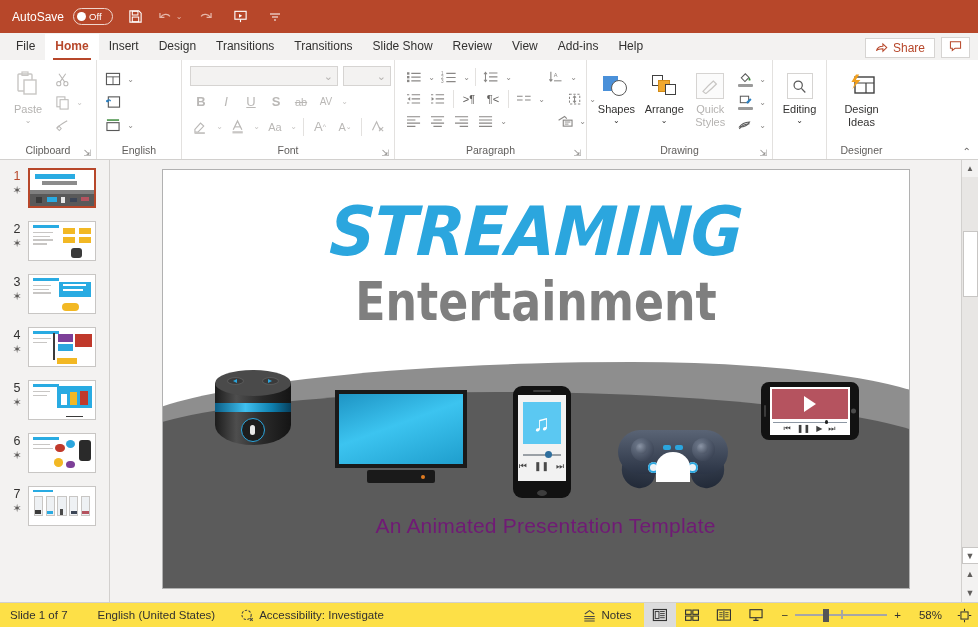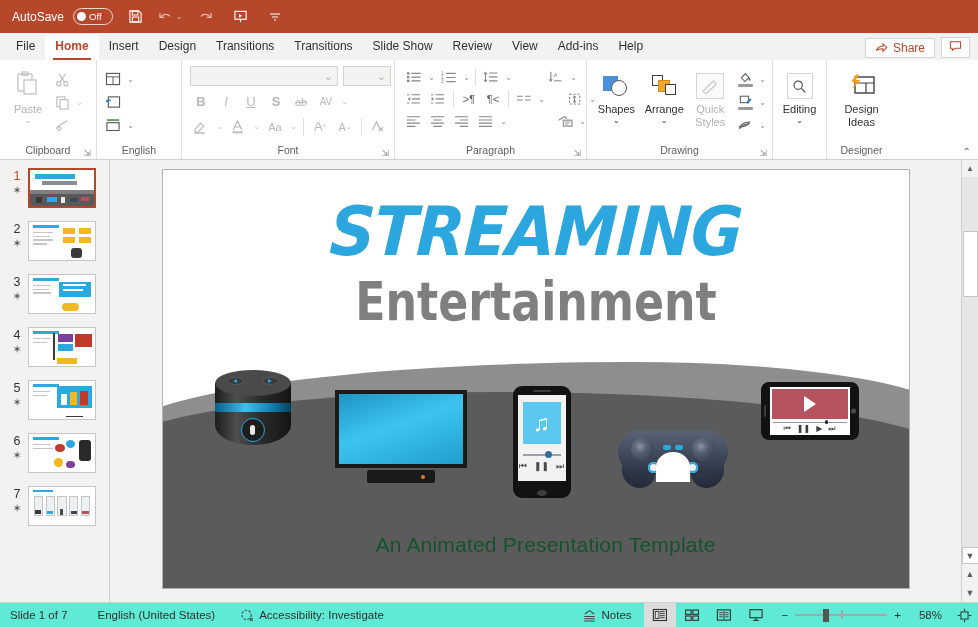--- a/index.html
+++ b/index.html
@@ -185,22 +185,22 @@
   }
   .band-light {
     position: absolute; left: -6%; right: -6%; bottom: 0; height: 226px;
     background: #8e8e8e; border-radius: 64% 40% 0 0 / 78px 58px 0 0;
   }
   .band-dark {
     position: absolute; left: -6%; right: -6%; bottom: 0; height: 196px;
     background: #5b5b5b; border-radius: 52% 62% 0 0 / 64px 74px 0 0;
   }
   .slide-caption {
-    position: absolute; left: 0; right: 0; bottom: 31px; text-align: center;
-    font-size: 21px; color: #14532d; letter-spacing: .2px; padding-left: 20px;
+    position: absolute; left: 0; right: 0; bottom: 50px; text-align: center;
+    font-size: 21px; color: #701a75; letter-spacing: .2px; padding-left: 20px;
   }
 
   
   .art { position: absolute; }
   
   .speaker { left: 52px; bottom: 132px; width: 76px; height: 86px; }
   .spk-top {
     position: absolute; left: 0; top: 0; width: 76px; height: 26px; border-radius: 50%;
     background: #4a4a4a;
   }
@@ -297,21 +297,21 @@
     display: flex; flex-direction: column; align-items: center; flex: 0 0 17px;
   }
   .sc-btn { width: 17px; height: 17px; display: flex; align-items: center; justify-content: center; font-size: 8px; color: #605e5c; background: #f3f2f1; }
   .sc-track { flex: 1; width: 17px; background: #e8e6e4; position: relative; }
   .sc-thumb { position: absolute; left: 1px; top: 54px; width: 15px; height: 66px; background: #fff; border: 1px solid #c8c6c4; }
   .sc-nav { width: 17px; height: 19px; display: flex; align-items: center; justify-content: center; font-size: 9px; color: #605e5c; }
   .sc-nav.boxed { border: 1px solid #c8c6c4; background: #fff; height: 17px; }
 
   
   .statusbar {
-    height: 32px; flex: 0 0 24px; background: #5eead4; border-top: 1px solid #d2d0ce;
+    height: 32px; flex: 0 0 24px; background: #fde047; border-top: 1px solid #d2d0ce;
     display: flex; align-items: center; font-size: 11.5px; color: #323130; padding-left: 10px;
   }
   .sb-item { padding: 0 12px 0 0; display: flex; align-items: center; gap: 5px; white-space: nowrap; }
   .sb-right { margin-left: auto; display: flex; align-items: center; height: 24px; }
   .notes-btn { display: flex; align-items: center; gap: 5px; padding: 0 12px; height: 24px; }
   .viewbtn { width: 32px; height: 24px; display: flex; align-items: center; justify-content: center; color: #323130; }
   .viewbtn.active { background: #dcdcdc; }
   .zoomctl { display: flex; align-items: center; gap: 7px; padding: 0 8px 0 10px; }
   .zoom-track { width: 92px; height: 14px; position: relative; }
   .zoom-track .ln { position: absolute; left: 0; right: 0; top: 6px; height: 1.6px; background: #a6a6a6; }

